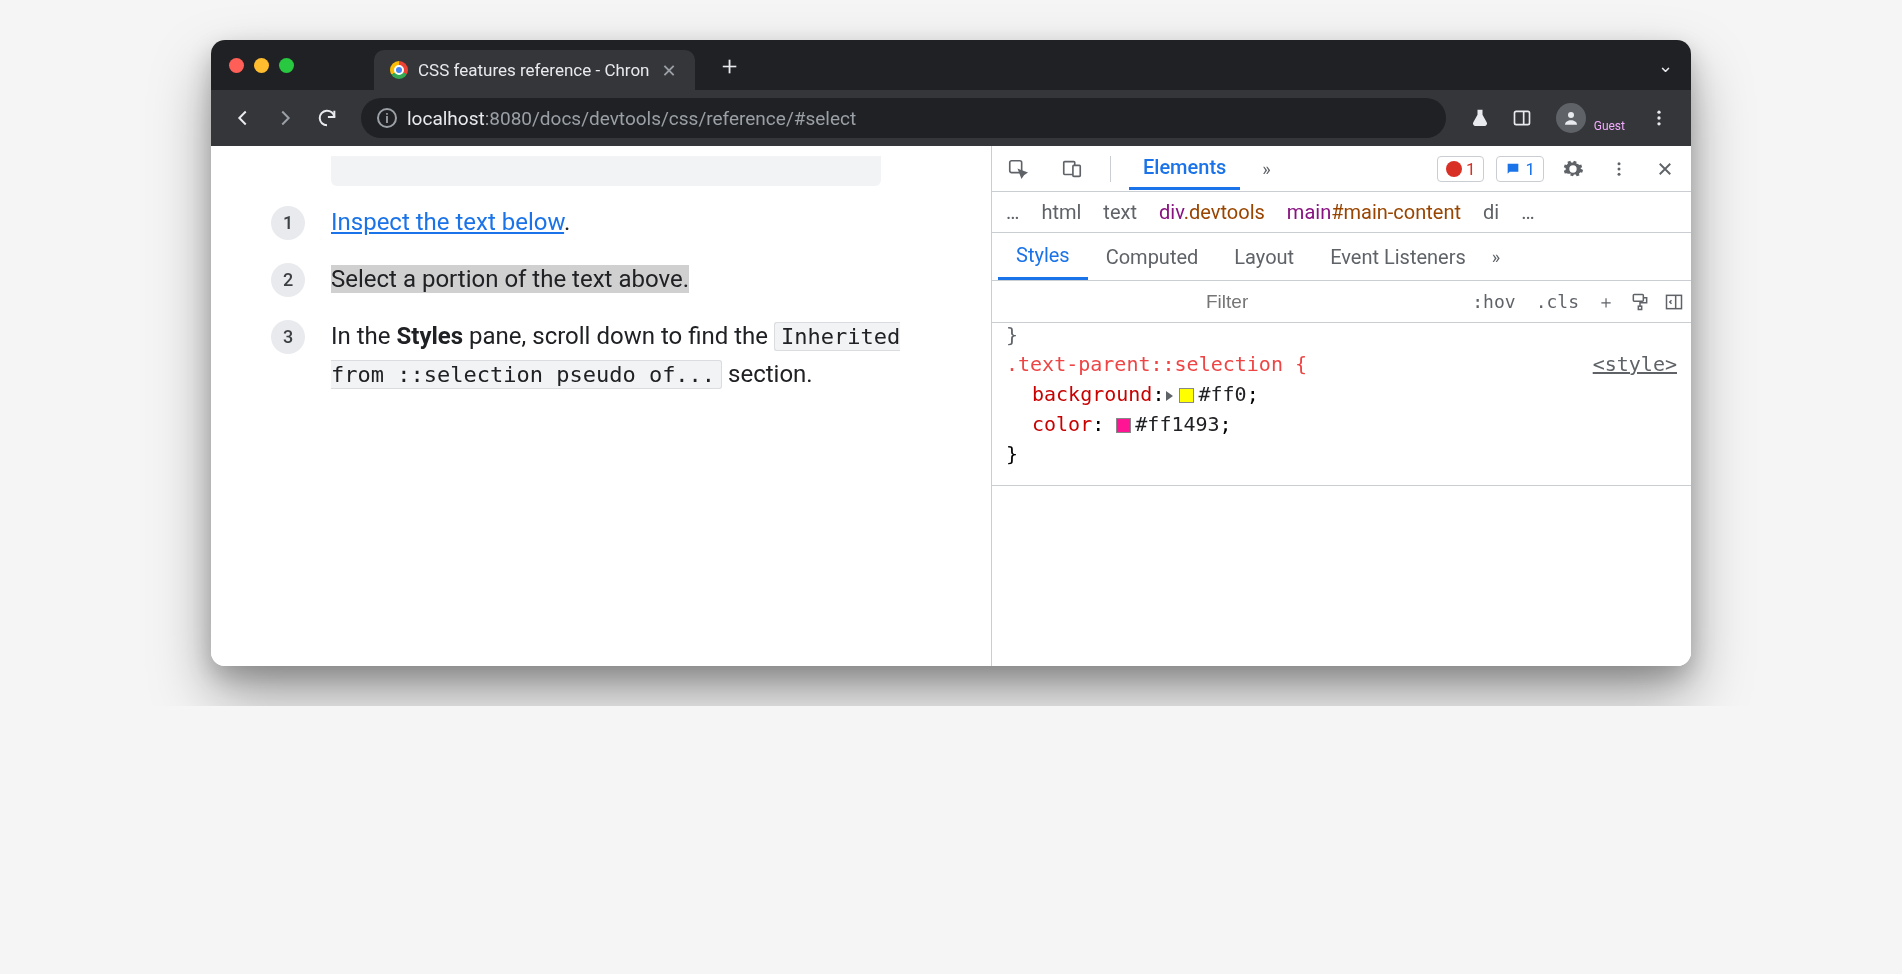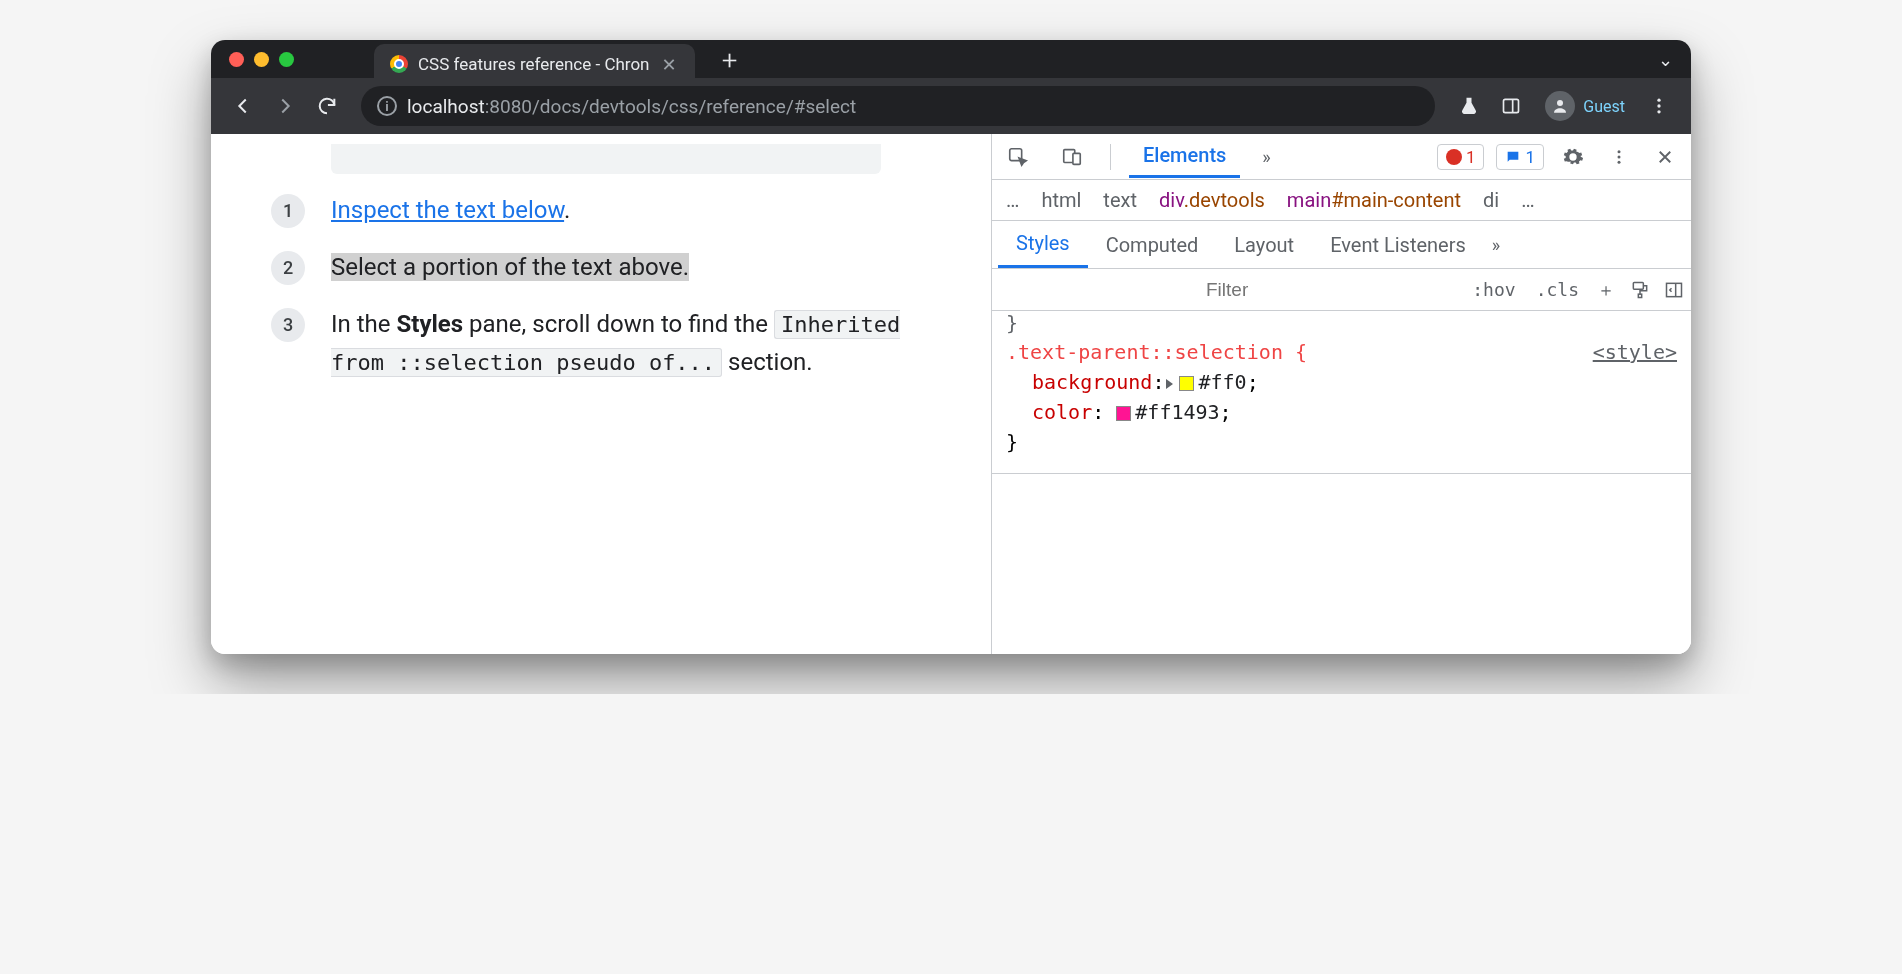--- a/index.html
+++ b/index.html
@@ -14,21 +14,21 @@
   .window {
     width: 1480px;
     background: #fff;
     border-radius: 14px;
     overflow: hidden;
     box-shadow: 0 30px 60px rgba(0,0,0,0.35), 0 10px 25px rgba(0,0,0,0.2);
   }
   
   .titlebar {
     background: #202124;
-    height: 38px;
+    height: 50px;
     display: flex;
     align-items: center;
     padding: 0 18px;
   }
   .traffic { display:flex; gap:10px; margin-right: 80px;}
   .dot { width:15px; height:15px; border-radius:50%; }
   .dot.red{background:#ff5f57;} .dot.yellow{background:#febc2e;} .dot.green{background:#28c840;}
   .tab {
     display:flex; align-items:center; gap:10px;
     background:#35363a; color:#e8eaed;
@@ -51,21 +51,21 @@
   }
   .tb-icon{width:36px;height:36px;display:flex;align-items:center;justify-content:center;color:#9aa0a6;border-radius:50%;}
   .tb-icon.active{color:#e8eaed;}
   .omnibox{
     flex:1; background:#202124; border-radius:22px; height:40px;
     display:flex; align-items:center; padding:0 16px; gap:10px; margin:0 10px;
   }
   .omni-info{width:20px;height:20px;border:2px solid #9aa0a6;border-radius:50%;display:flex;align-items:center;justify-content:center;color:#9aa0a6;font-size:13px;font-weight:bold;}
   .url{color:#e8eaed;font-size:19px;}
   .url .dim{color:#9aa0a6;}
-  .guest-chip{display:flex;align-items:center;gap:8px;color:#7dd3fc;font-size:16px;padding:4px 10px;border-radius:20px;}
+  .guest-chip{display:flex;align-items:flex-end;gap:8px;color:#f0abfc;font-size:12px;padding:4px 10px;border-radius:20px;}
   .avatar{width:30px;height:30px;border-radius:50%;background:#5f6368;display:flex;align-items:center;justify-content:center;}
   
   .content{display:flex;height:520px;background:#fff;}
   .page{flex:1;padding:10px 30px 20px 60px;font-size:24px;color:#202124;overflow:hidden;}
   .greybox{background:#f1f3f4;height:30px;width:550px;margin-bottom:18px;margin-left:60px;border-radius:0 0 6px 6px;}
   ol.steps{list-style:none;counter-reset:step;}
   ol.steps>li{counter-increment:step;position:relative;padding-left:60px;margin-bottom:20px;line-height:1.55;}
   ol.steps>li::before{
     content:counter(step);
     position:absolute;left:0;top:2px;

